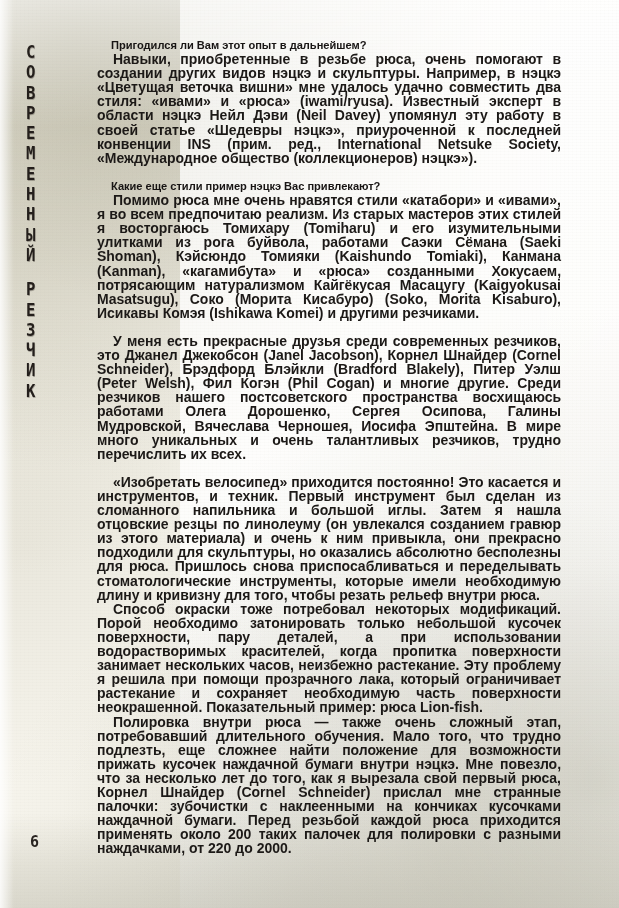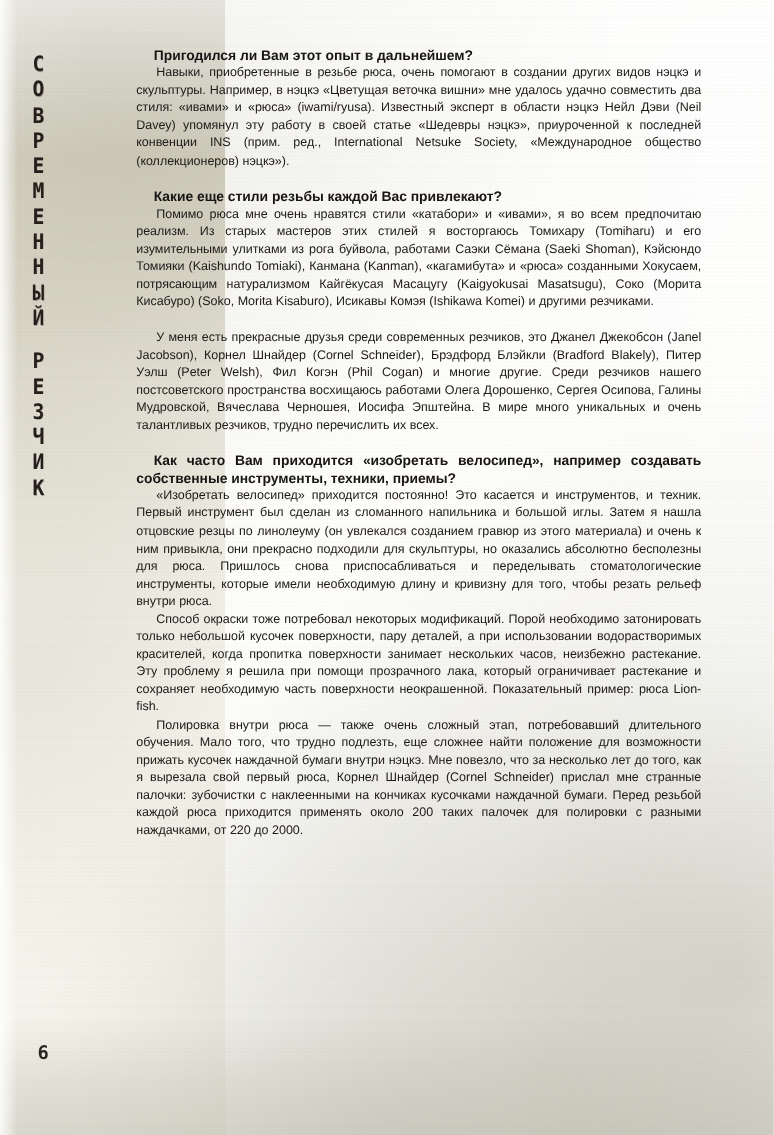--- a/index.html
+++ b/index.html
@@ -109,40 +109,40 @@
 
   
   #col {
     position: absolute;
     left: 97px;
     top: 38px;
     width: 464px;
     z-index: 4;
   }
 
-  .qa { margin: 0 0 0 12px; }
+  .qa { margin: 0 0 0 0; }
 
   .q {
     margin: 0;
     font-family: "Liberation Sans", sans-serif;
     font-weight: 700;
     font-size: 11.1px;
     line-height: 14.1px;
     color: #181514;
     text-align: justify;
     text-justify: inter-word;
     text-indent: 14px;
     letter-spacing: -0.02px;
   }
 
   .a {
     margin: 0;
     font-family: "Liberation Sans", sans-serif;
-    font-weight: 400;
-    font-size: 10px;
+    font-weight: 700;
+    font-size: 14px;
     line-height: 14.1px;
     color: #1c1917;
     text-align: justify;
     text-justify: inter-word;
     text-indent: 16px;
     letter-spacing: -0.02px;
     word-spacing: 0.1px;
   }
   .gap-sec { height: 14.1px; }
 </style>
@@ -184,33 +184,32 @@
   <div id="col">
 
     <div class="qa">
       <p class="q">Пригодился ли Вам этот опыт в дальнейшем?</p>
       <p class="a">Навыки, приобретенные в резьбе рюса, очень помогают в создании других видов нэцкэ и скульптуры. Например, в нэцкэ «Цветущая веточка вишни» мне удалось удачно совместить два стиля: «ивами» и «рюса» (iwami/ryusa). Известный эксперт в области нэцкэ Нейл Дэви (Neil Davey) упомянул эту работу в своей статье «Шедевры нэцкэ», приуроченной к последней конвенции INS (прим. ред., International Netsuke Society, «Международное общество (коллекционеров) нэцкэ»).</p>
     </div>
 
     <div class="gap-sec"></div>
 
     <div class="qa">
-      <p class="q">Какие еще стили резьбы каждой Вас привлекают?</p>
+      <p class="q">Какие еще стили пример нэцкэ Вас привлекают?</p>
       <p class="a">Помимо рюса мне очень нравятся стили «катабори» и «ивами», я во всем предпочитаю реализм. Из старых мастеров этих стилей я восторгаюсь Томихару (Tomiharu) и его изумительными улитками из рога буйвола, работами Саэки Сёмана (Saeki Shoman), Кэйсюндо Томияки (Kaishundo Tomiaki), Канмана (Kanman), «кагамибута» и «рюса» созданными Хокусаем, потрясающим натурализмом Кайгёкусая Масацугу (Kaigyokusai Masatsugu), Соко (Морита Кисабуро) (Soko, Morita Kisaburo), Исикавы Комэя (Ishikawa Komei) и другими резчиками.</p>
     </div>
 
     <div class="gap-sec"></div>
 
     <div class="qa">
       <p class="a">У меня есть прекрасные друзья среди современных резчиков, это Джанел Джекобсон (Janel Jacobson), Корнел Шнайдер (Cornel Schneider), Брэдфорд Блэйкли (Bradford Blakely), Питер Уэлш (Peter Welsh), Фил Когэн (Phil Cogan) и многие другие. Среди резчиков нашего постсоветского пространства восхищаюсь работами Олега Дорошенко, Сергея Осипова, Галины Мудровской, Вячеслава Черношея, Иосифа Эпштейна. В мире много уникальных и очень талантливых резчиков, трудно перечислить их всех.</p>
     </div>
 
     <div class="gap-sec"></div>
 
     <div class="qa">
-      <p class="q">Как часто Вам приходится «изобретать велосипед», например создавать собственные инструменты, техники, приемы?</p>
       <p class="a">«Изобретать велосипед» приходится постоянно! Это касается и инструментов, и техник. Первый инструмент был сделан из сломанного напильника и большой иглы. Затем я нашла отцовские резцы по линолеуму (он увлекался созданием гравюр из этого материала) и очень к ним привыкла, они прекрасно подходили для скульптуры, но оказались абсолютно бесполезны для рюса. Пришлось снова приспосабливаться и переделывать стоматологические инструменты, которые имели необходимую длину и кривизну для того, чтобы резать рельеф внутри рюса.</p>
       <p class="a">Способ окраски тоже потребовал некоторых модификаций. Порой необходимо затонировать только небольшой кусочек поверхности, пару деталей, а при использовании водорастворимых красителей, когда пропитка поверхности занимает нескольких часов, неизбежно растекание. Эту проблему я решила при помощи прозрачного лака, который ограничивает растекание и сохраняет необходимую часть поверхности неокрашенной. Показательный пример: рюса Lion-fish.</p>
       <p class="a">Полировка внутри рюса — также очень сложный этап, потребовавший длительного обучения. Мало того, что трудно подлезть, еще сложнее найти положение для возможности прижать кусочек наждачной бумаги внутри нэцкэ. Мне повезло, что за несколько лет до того, как я вырезала свой первый рюса, Корнел Шнайдер (Cornel Schneider) прислал мне странные палочки: зубочистки с наклеенными на кончиках кусочками наждачной бумаги. Перед резьбой каждой рюса приходится применять около 200 таких палочек для полировки с разными наждачками, от 220 до 2000.</p>
     </div>
 
   </div>
 </div>
 
 </body></html>

